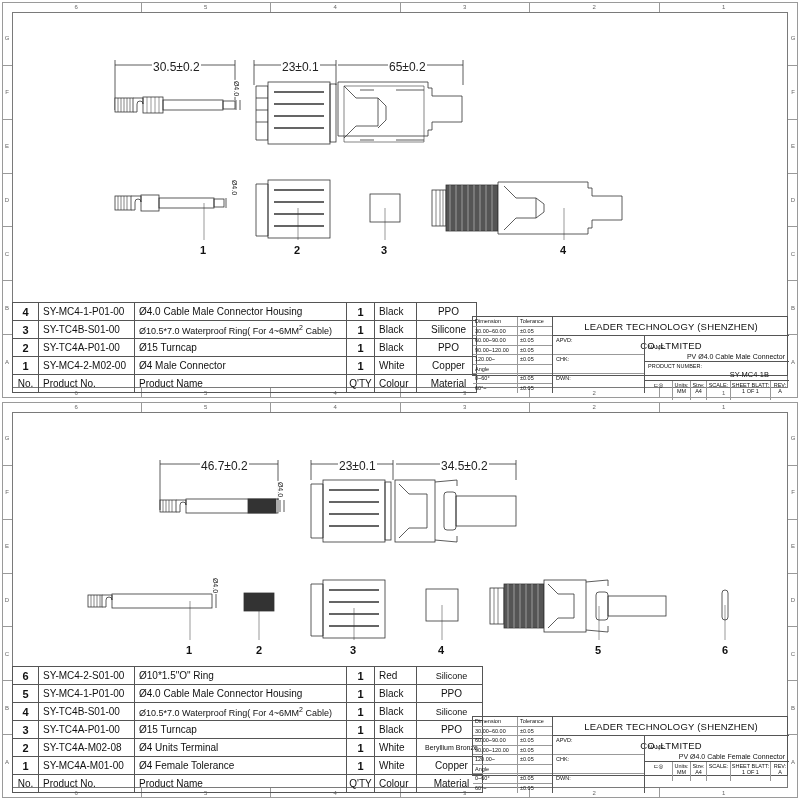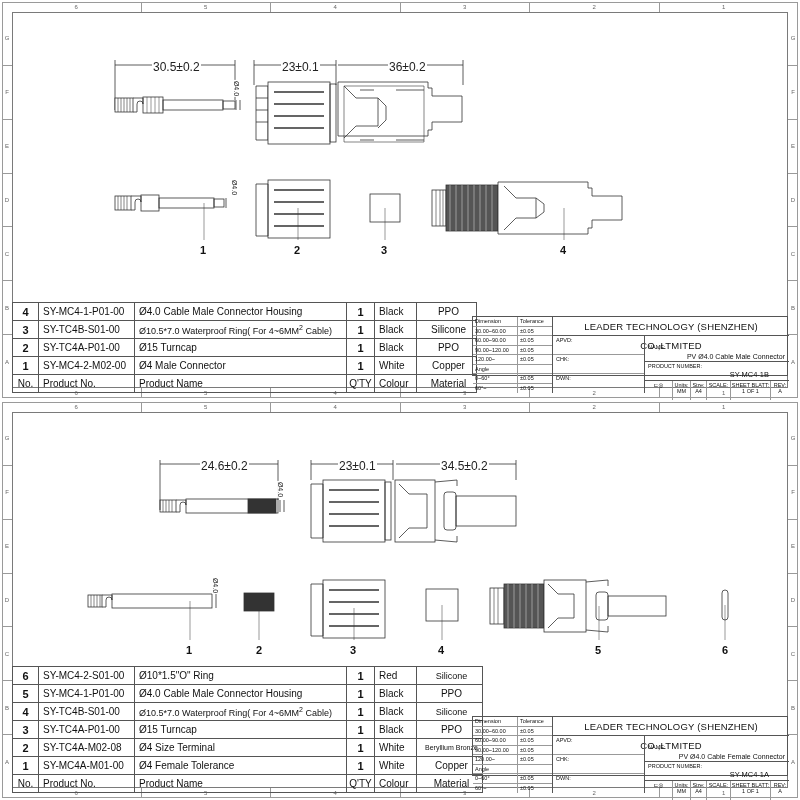--- a/index.html
+++ b/index.html
@@ -164,21 +164,21 @@
         <path d="M536 198 l8 6 v8 l-8 6"></path>
         <line x1="564" y1="208" x2="564" y2="240" stroke-width="0.5"></line>
       </g>
 
       <line x1="240" y1="100" x2="240" y2="110"></line>
       <line x1="226" y1="198" x2="226" y2="208"></line>
     </g>
   </svg>
   <div class="dim" style="left:152px;top:60px;">30.5±0.2</div>
   <div class="dim" style="left:281px;top:60px;">23±0.1</div>
-  <div class="dim" style="left:388px;top:60px;">36±0.2</div>
+  <div class="dim" style="left:388px;top:60px;">65±0.2</div>
   <div class="dim" style="left:228px;top:85px;transform:rotate(90deg);font-size:7px;">Ø4.0</div>
   <div class="dim" style="left:226px;top:184px;transform:rotate(90deg);font-size:7px;">Ø4.0</div>
   <div class="callout" style="left:200px;top:244px;">1</div>
   <div class="callout" style="left:294px;top:244px;">2</div>
   <div class="callout" style="left:381px;top:244px;">3</div>
   <div class="callout" style="left:560px;top:244px;">4</div>
 
   <table class="bom" style="top:302px;">
     <tbody>
         <tr>
@@ -385,21 +385,21 @@
         <line x1="599" y1="206" x2="599" y2="240" stroke-width="0.5"></line>
       </g>
       <g>
         <rect x="722" y="190" width="6" height="30" rx="3"></rect>
         <line x1="725" y1="205" x2="725" y2="240" stroke-width="0.5"></line>
       </g>
       <line x1="284" y1="100" x2="284" y2="112"></line>
       <line x1="216" y1="194" x2="216" y2="208"></line>
     </g>
   </svg>
-  <div class="dim" style="left:200px;top:59px;">24.6±0.2</div>
+  <div class="dim" style="left:200px;top:59px;">46.7±0.2</div>
   <div class="dim" style="left:338px;top:59px;">23±0.1</div>
   <div class="dim" style="left:440px;top:59px;">34.5±0.2</div>
   <div class="dim" style="left:272px;top:86px;transform:rotate(90deg);font-size:7px;">Ø4.0</div>
   <div class="dim" style="left:207px;top:182px;transform:rotate(90deg);font-size:7px;">Ø4.0</div>
   <div class="callout" style="left:186px;top:244px;">1</div>
   <div class="callout" style="left:256px;top:244px;">2</div>
   <div class="callout" style="left:350px;top:244px;">3</div>
   <div class="callout" style="left:438px;top:244px;">4</div>
   <div class="callout" style="left:595px;top:244px;">5</div>
   <div class="callout" style="left:722px;top:244px;">6</div>
@@ -434,21 +434,21 @@
       <td class="no">3</td>
       <td class="pn">SY-TC4A-P01-00</td>
       <td class="name">Ø15  Turncap</td>
       <td class="qty">1</td>
       <td class="col">Black</td>
       <td class="mat">PPO</td>
     </tr>
     <tr>
       <td class="no">2</td>
       <td class="pn">SY-TC4A-M02-08</td>
-      <td class="name">Ø4 Size Terminal</td>
+      <td class="name">Ø4 Units Terminal</td>
       <td class="qty">1</td>
       <td class="col">White</td>
       <td class="mat small-mat">Beryllium Bronze</td>
     </tr>
     <tr>
       <td class="no">1</td>
       <td class="pn">SY-MC4A-M01-00</td>
       <td class="name">Ø4 Female Tolerance</td>
       <td class="qty">1</td>
       <td class="col">White</td>
@@ -501,21 +501,20 @@
         </div>
     </div>
     <div class="company">LEADER  TECHNOLOGY  (SHENZHEN) CO.,LTMITED</div>
     <div class="signs">
       <div>APVD:</div>
       <div>CHK:</div>
       <div>DWN:</div>
     </div>
     <div class="info">
       <div class="nm"><span>NAME:</span><span class="v">PV Ø4.0 Cable Female Connector</span></div>
-      <div class="pn"><span>PRODUCT  NUMBER:</span><span class="v">SY-MC4-1A</span></div>
       <div class="meta">
         <div style="width:28px">⊏◎</div>
         <div style="width:18px"><b>Units:</b><span>MM</span></div>
         <div style="width:16px"><b>Size:</b><span>A4</span></div>
         <div style="width:24px">
             <b>SCALE:</b>
           </div>
         <div style="width:40px"><b>SHEET BLATT:</b><span>1  OF  1</span></div>
         <div style="width:18px"><b>REV:</b><span>A</span></div>
       </div>

